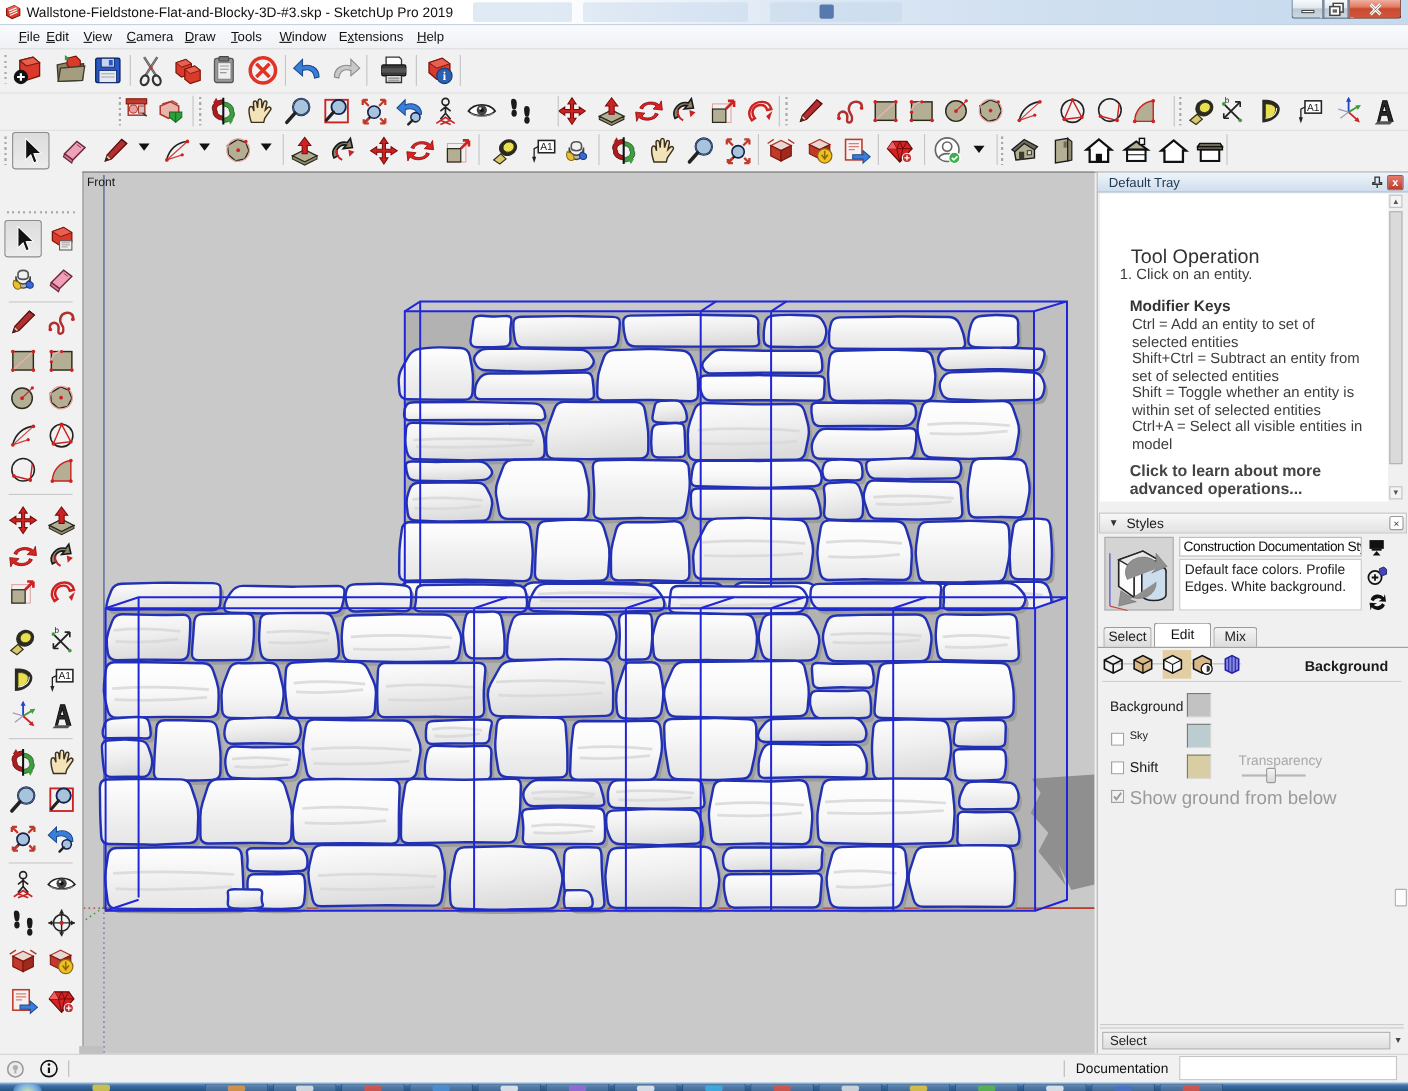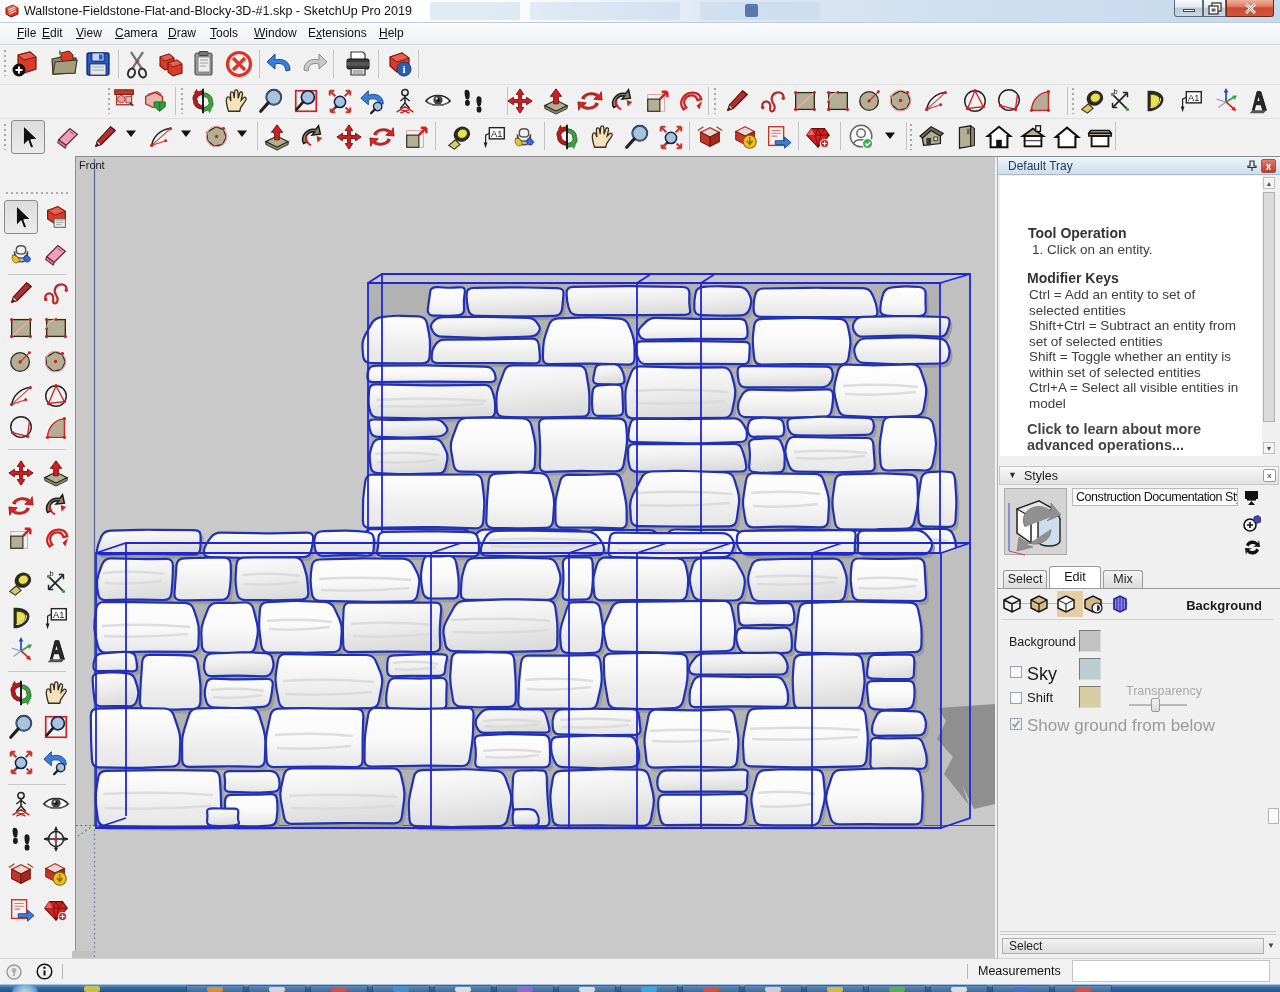--- a/index.html
+++ b/index.html
@@ -9,21 +9,21 @@
 <div style="position:absolute;left:0;top:0;width:1280px;height:23px;border-bottom:1px solid #bccadb;background:linear-gradient(90deg,#ffffff 0%,#ffffff 38%,#dfe9f5 55%,#cfdff0 75%,#c6daee 100%)">
   <div style="position:absolute;left:430px;top:2px;width:90px;height:18px;background:#c2d6ea;opacity:.5;border-radius:2px"></div>
   <div style="position:absolute;left:530px;top:2px;width:150px;height:18px;background:#bdd2e8;opacity:.4;border-radius:2px"></div>
   <div style="position:absolute;left:700px;top:2px;width:120px;height:18px;background:#c0d4e8;opacity:.45;border-radius:2px"></div>
   <div style="position:absolute;left:745px;top:4px;width:13px;height:13px;background:#3a5f9e;opacity:.8;border-radius:2px"></div>
   <svg style="position:absolute;left:4px;top:3px" width="16" height="16" viewBox="0 0 16 16">
     <path d="M2 5 L9 2 L14 5 L14 11 L7 14 L2 11 Z" fill="#d93a2b" stroke="#7a1408" stroke-width="1"></path>
     <path d="M2 5 L9 2 L14 5 L7 8 Z" fill="#e8604f"></path>
     <path d="M4 7 L11 4 M4.5 9 L11.5 6 M5 11 L12 8" stroke="#fff" stroke-width="1"></path>
   </svg>
-  <span style="position:absolute;left:24px;top:4px;font-size:12.5px;color:#111">Wallstone-Fieldstone-Flat-and-Blocky-3D-#1.skp - SketchUp Pro 2019</span>
+  <span style="position:absolute;left:24px;top:4px;font-size:12.5px;color:#111">Wallstone-Fieldstone-Flat-and-Blocky-3D-#3.skp - SketchUp Pro 2019</span>
   <div style="position:absolute;left:1174px;top:0;width:29px;height:17px;background:linear-gradient(#f7fafc,#dfe8f0 45%,#bcc8d4 50%,#cdd8e2);border:1px solid #5a6b7d;border-top:none;border-radius:0 0 0 3px">
      <div style="position:absolute;left:8px;top:9px;width:12px;height:3px;background:#fff;border:1px solid #444"></div>
     </div>
   <div style="position:absolute;left:1203px;top:0;width:23px;height:17px;background:linear-gradient(#f7fafc,#dfe8f0 45%,#bcc8d4 50%,#cdd8e2);border:1px solid #5a6b7d;border-top:none">
      <svg style="position:absolute;left:4px;top:2px" width="14" height="13" viewBox="0 0 14 13">
         <rect x="4" y="1" width="9" height="8" fill="#fff" stroke="#444" stroke-width="1.4"></rect>
         <rect x="1" y="4" width="9" height="8" fill="#fff" stroke="#444" stroke-width="1.4"></rect>
         <rect x="3.5" y="6.5" width="4" height="3" fill="#666"></rect>
       </svg>
     </div>
@@ -1055,22 +1055,22 @@
 
 <div style="position:absolute;left:997px;top:157px;width:283px;height:801px;background:#f0f0f0;border-left:1px solid #b0b0b0">
 <div style="position:absolute;left:0;top:0;width:306px;height:18px;background:linear-gradient(#eef4fb,#cfdded);border-bottom:1px solid #a8b8c8">
       <span style="position:absolute;left:10px;top:2px;font-size:12px;color:#223a52">Default Tray</span>
       <svg style="position:absolute;left:248px;top:3px" width="12" height="12" viewBox="0 0 12 12">
         <path d="M4 1 L8 1 L8 6 L10 6 L10 7.5 L2 7.5 L2 6 L4 6 Z M6 7.5 L6 11" stroke="#333" stroke-width="1.2" fill="none"></path>
       </svg>
       <div style="position:absolute;left:263px;top:1.5px;width:15px;height:14px;background:linear-gradient(#e87a6a,#c03a28);border:1px solid #8a5a5a;border-radius:2px;color:#fff;font-size:10px;text-align:center;line-height:13px;font-weight:bold">x</div>
     </div>
     <div style="position:absolute;left:2px;top:19px;width:262px;height:280px;background:#fff;font-size:13.5px;color:#3d3d3d;line-height:15.5px">
-      <div style="position:absolute;left:28px;top:50px;font-size:14px;font-weight:bold;color:#333">Tool Operation</div>
-      <div style="position:absolute;left:32px;top:66px">1. Click on an entity.</div>
+      <div style="position:absolute;left:28px;top:50px;font-size:18px;font-weight:normal;color:#333">Tool Operation</div>
+      <div style="position:absolute;left:18px;top:66px">1. Click on an entity.</div>
       <div style="position:absolute;left:27px;top:95px;font-size:14px;font-weight:bold;color:#333">Modifier Keys</div>
       <div style="position:absolute;left:27px;top:246px;width:225px;font-size:14.5px;font-weight:bold;color:#444">Click to learn about more advanced operations...</div>
       <div style="position:absolute;left:29px;top:111px;width:214px">Ctrl = Add an entity to set of selected entities<br>Shift+Ctrl = Subtract an entity from set of selected entities<br>Shift = Toggle whether an entity is within set of selected entities<br>Ctrl+A = Select all visible entities in model</div>
     </div>
     <div style="position:absolute;left:264px;top:19px;width:14px;height:280px;background:#f0f0f0">
       <div style="position:absolute;left:1px;top:1px;width:12px;height:12px;background:#f4f4f4;border:1px solid #c0c0c0;font-size:7px;text-align:center;line-height:11px;color:#555">▲</div>
       <div style="position:absolute;left:1px;top:16px;width:12px;height:230px;background:#dadada;border:1px solid #b0b0b0"></div>
       <div style="position:absolute;left:1px;top:266px;width:12px;height:12px;background:#f4f4f4;border:1px solid #c0c0c0;font-size:7px;text-align:center;line-height:11px;color:#555">▼</div>
     </div>
     <div style="position:absolute;left:1px;top:309px;width:280px;height:19px;background:linear-gradient(#f8f8f8,#e2e2e2);border:1px solid #c6c6c6">
@@ -1083,20 +1083,21 @@
         <path d="M12 20 L34 12 L48 20 L26 28 Z" fill="#e8e8e8" stroke="#222" stroke-width="1.2"></path>
         <path d="M26 28 L26 54" stroke="#222" stroke-width="1.5"></path>
         <ellipse cx="44" cy="30" rx="11" ry="5" fill="#ccdded" stroke="#222" stroke-width="1.4"></ellipse>
         <path d="M33 30 L33 52 A 11 5 0 0 0 55 52 L55 30" fill="#ccdded" stroke="#222" stroke-width="1.4"></path>
         <path d="M20 38 A 16 14 0 0 1 46 22 L46 14 L56 26 L42 32 L46 28" fill="#909090" stroke="#666" stroke-width="0.5"></path>
         <path d="M46 40 A 16 14 0 0 1 20 52 L14 48 L12 62 L28 58 L22 56" fill="#909090" stroke="#666" stroke-width="0.5"></path>
         <path d="M4 14 L4 62" stroke="#4444cc" stroke-width="1"></path>
         <path d="M4 62 L20 66" stroke="#cc4444" stroke-width="1"></path>
       </svg></div>
     <div style="position:absolute;left:74px;top:331px;width:166px;height:18px;background:#fff;border:1px solid #b8b8b8;font-size:12.5px;color:#111;line-height:17px;white-space:nowrap;overflow:hidden;padding-left:3px;letter-spacing:-0.45px">Construction Documentation Sty</div>
+    <div style="position:absolute;left:74px;top:351px;width:166px;height:47px;background:#fff;border:1px solid #c8c8c8;font-size:12.5px;color:#222;line-height:15px;padding:2px 0 0 4px">Default face colors. Profile Edges. White background.</div>
     <svg style="position:absolute;left:245px;top:332px" width="18" height="18" viewBox="0 0 18 18">
       <rect x="2" y="2" width="13" height="8" fill="#111"></rect>
       <rect x="4" y="10" width="9" height="1.6" fill="#111"></rect>
       <path d="M8.5 12 L12 16 L5 16 Z" fill="#111"></path>
     </svg>
     <svg style="position:absolute;left:244px;top:357px" width="20" height="20" viewBox="0 0 20 20">
       <circle cx="8" cy="11" r="6" fill="none" stroke="#111" stroke-width="1.6"></circle>
       <path d="M8 8 L8 14 M5 11 L11 11" stroke="#111" stroke-width="1.6"></path>
       <path d="M12 3 L16 1.5 L18.5 3.5 L18.5 8 L14.5 9.5 L12 7.5 Z" fill="#4444bb" stroke="#222255" stroke-width="0.8"></path>
     </svg>
@@ -1130,21 +1131,21 @@
       <path d="M6 6 L12 3 L18 6 L18 16 L12 19 L6 16 Z" fill="#8888dd" stroke="#2222aa" stroke-width="1.4"></path>
       <path d="M9 4.5 L9 17.5 M15 4.5 L15 17.5 M6 6 L6 16 M12 3 L12 19 M18 6 L18 16" stroke="#2222aa" stroke-width="1"></path>
     </svg>
     <div style="position:absolute;right:18px;top:441px;font-size:13px;font-weight:bold;color:#1a1a1a">Background</div>
     <div style="position:absolute;left:4px;top:462px;width:272px;height:1px;background:#d0d0d0"></div>
     <div style="position:absolute;left:11px;top:478px;font-size:12.5px;color:#1a1a1a">Background</div>
     <div style="position:absolute;left:81px;top:473px;width:22px;height:22px;background:#c2c2c2;border-top:1px solid #7a7a7a;border-left:1px solid #7a7a7a;border-right:1px solid #d8d8d8;border-bottom:1px solid #d8d8d8"></div>
     <svg style="position:absolute;left:12px;top:509px" width="12" height="12" viewBox="0 0 11 11">
       <rect x="0.5" y="0.5" width="10" height="10" fill="#fdfdfd" stroke="#9aa4ad"></rect>
     </svg>
-    <div style="position:absolute;left:29px;top:507px;font-size:18px;color:#1a1a1a">Sky</div>
+    <div style="position:absolute;left:29px;top:507px;font-size:10px;color:#1a1a1a">Sky</div>
     <div style="position:absolute;left:81px;top:501px;width:22px;height:22px;background:#bccdd1;border-top:1px solid #7a7a7a;border-left:1px solid #7a7a7a;border-right:1px solid #d8d8d8;border-bottom:1px solid #d8d8d8"></div>
     <svg style="position:absolute;left:12px;top:535px" width="12" height="12" viewBox="0 0 11 11">
       <rect x="0.5" y="0.5" width="10" height="10" fill="#fdfdfd" stroke="#9aa4ad"></rect>
     </svg>
     <div style="position:absolute;left:29px;top:533px;font-size:13px;color:#1a1a1a">Shift</div>
     <div style="position:absolute;left:81px;top:529px;width:22px;height:22px;background:#d9cda3;border-top:1px solid #7a7a7a;border-left:1px solid #7a7a7a;border-right:1px solid #d8d8d8;border-bottom:1px solid #d8d8d8"></div>
     <div style="position:absolute;left:128px;top:527px;width:66px;text-align:left;font-size:12.5px;color:#a8a8a8">Transparency</div>
     <div style="position:absolute;left:131px;top:547px;width:58px;height:2px;background:#b8b8b8"></div>
     <div style="position:absolute;left:153px;top:541px;width:9px;height:14px;background:linear-gradient(#f4f4f4,#d8d8d8);border:1px solid #9a9a9a;border-radius:2px"></div>
     <svg style="position:absolute;left:12px;top:561px" width="12" height="12" viewBox="0 0 11 11">
@@ -1165,21 +1166,21 @@
     <circle cx="8" cy="6.5" r="2.4" fill="#b0b0b0"></circle>
       <path d="M8 8.5 L8 12" stroke="#b0b0b0" stroke-width="1.8"></path>
     </svg>
   <svg style="position:absolute;left:36px;top:4px" width="17" height="17" viewBox="0 0 17 17">
     <circle cx="8.5" cy="8.5" r="7.3" fill="none" stroke="#111" stroke-width="1.5"></circle>
     <circle cx="8.5" cy="4.8" r="1.2" fill="#111"></circle>
     <path d="M8.5 7.5 L8.5 12.5" stroke="#111" stroke-width="2"></path>
     </svg>
   <div style="position:absolute;left:62px;top:5px;width:1px;height:15px;background:#b8b8b8"></div>
   <div style="position:absolute;left:967px;top:5px;width:1px;height:15px;background:#b8b8b8"></div>
-  <span style="position:absolute;left:978px;top:5px;font-size:12.5px;color:#111">Measurements</span>
+  <span style="position:absolute;left:978px;top:5px;font-size:12.5px;color:#111">Documentation</span>
   <div style="position:absolute;left:1072px;top:1px;width:198px;height:22px;background:#fff;border:1px solid #c5c5c5"></div>
   <div style="position:absolute;left:72px;top:-8px;width:22px;height:7px;background:#c0c0c0"></div>
 </div>
 
 <div style="position:absolute;left:0;top:984px;width:1280px;height:8px;overflow:hidden">
 <div style="position:absolute;left:0;top:0;width:1280px;height:8px;background:linear-gradient(#7aa6cf,#39699e 45%,#235486)"></div>
     <div style="position:absolute;left:0;top:0;width:1280px;height:1px;background:#9fc2e2"></div>
     <div style="position:absolute;left:12px;top:1px;width:26px;height:7px;border-radius:10px 10px 0 0;background:radial-gradient(circle at 50% 130%, #d8eda8, #7ab0e0 55%, #3a6da2)"></div>
     <div style="position:absolute;left:84px;top:2px;width:16px;height:6px;background:#d8c84a;border-radius:2px;opacity:.9"></div>
     <div style="position:absolute;left:186px;top:1px;width:58px;height:7px;background:rgba(255,255,255,0.14);border:1px solid rgba(20,50,90,0.55);border-bottom:none;border-radius:2px 2px 0 0"></div>

